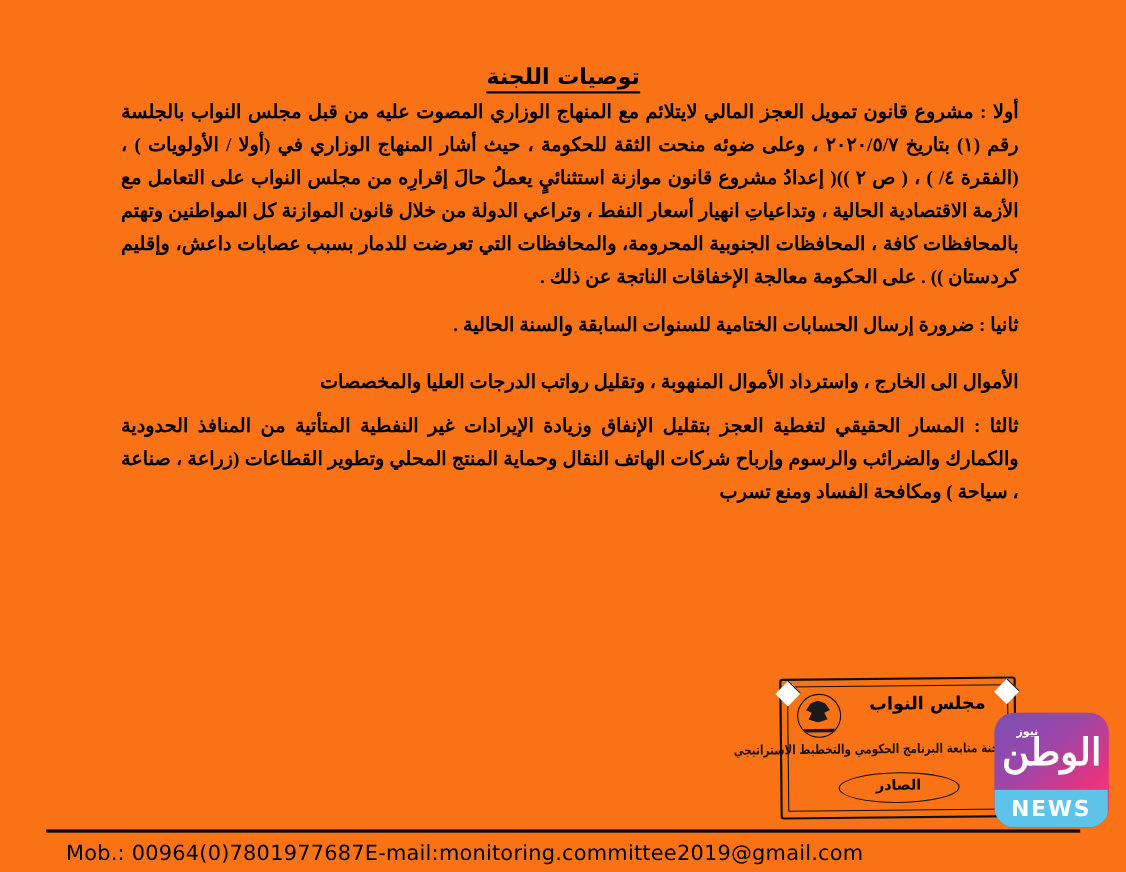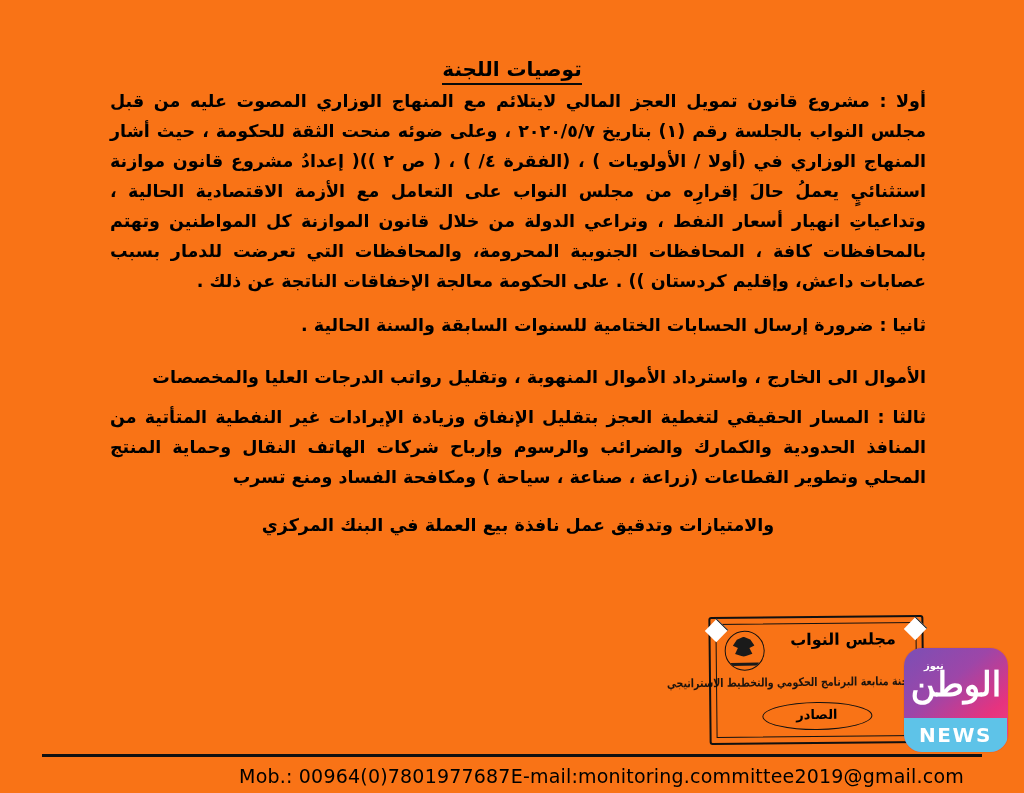--- a/index.html
+++ b/index.html
@@ -42,20 +42,21 @@
   }
 
   
   .body-block {
     position: absolute;
     top: 86px;
     right: 98px;
     left: 110px;
     direction: rtl;
     text-align: justify;
+    font-family: Liberation Serif, serif;
   }
 
   .para {
     font-size: 17.5px;
     font-weight: bold;
     line-height: 30px;
     margin: 0 0 10px 0;
     text-align: justify;
     text-justify: inter-word;
     direction: rtl;
@@ -236,41 +237,40 @@
   }
   .footer {
     position: absolute;
     left: 60px;
     right: 60px;
     bottom: 2px;
     height: 30px;
     direction: ltr;
     display: flex;
     align-items: center;
-    justify-content: flex-end;
+    justify-content: flex-start;
     font-size: 19px;
     letter-spacing: 0.2px;
   }
   .footer-item { white-space: nowrap; }
 </style>
 </head>
 <body>
 
 <div class="page">
 
   <h1 class="doc-title">
     <span>توصيات اللجنة</span>
   </h1>
 
   <div class="body-block">
     <p class="para p-first">أولا : مشروع قانون تمويل العجز المالي لايتلائم مع المنهاج الوزاري المصوت عليه من قبل مجلس النواب بالجلسة رقم (١) بتاريخ ٢٠٢٠/٥/٧ ، وعلى ضوئه منحت الثقة للحكومة ، حيث أشار المنهاج الوزاري في (أولا / الأولويات ) ، (الفقرة ٤/ ) ، ( ص ٢ ))( إعدادُ مشروع قانون موازنة استثنائيٍ يعملُ حالَ إقرارِه من مجلس النواب على التعامل مع الأزمة الاقتصادية الحالية ، وتداعياتِ انهيار أسعار النفط ، وتراعي الدولة من خلال قانون الموازنة كل المواطنين وتهتم بالمحافظات كافة ، المحافظات الجنوبية المحرومة، والمحافظات التي تعرضت للدمار بسبب عصابات داعش، وإقليم كردستان )) . على الحكومة معالجة الإخفاقات الناتجة عن ذلك  .</p>
     <p class="para p-second">ثانيا : ضرورة إرسال الحسابات الختامية للسنوات السابقة والسنة الحالية .</p>
     <p class="para p-fourth">الأموال الى الخارج ،  واسترداد الأموال  المنهوبة ،  وتقليل رواتب الدرجات العليا   والمخصصات</p>
     <p class="para p-third">ثالثا : المسار الحقيقي لتغطية العجز بتقليل الإنفاق وزيادة الإيرادات غير النفطية المتأتية من المنافذ الحدودية والكمارك والضرائب والرسوم وإرباح شركات الهاتف النقال وحماية المنتج المحلي وتطوير القطاعات (زراعة ، صناعة ، سياحة ) ومكافحة الفساد ومنع تسرب</p>
-    <p class="para p-fourth-tail">والامتيازات وتدقيق عمل نافذة بيع العملة في البنك المركزي</p>
   </div>
 
   <div class="stamp">
     <div class="stamp-inner"></div>
     <div class="stamp-emblem">
       <div class="eagle"></div>
       <div class="eagle-base"></div>
     </div>
     <div class="stamp-title">مجلس النواب</div>
     <div class="stamp-sub">لجنة متابعة البرنامج الحكومي والتخطيط الاستراتيجي</div>

